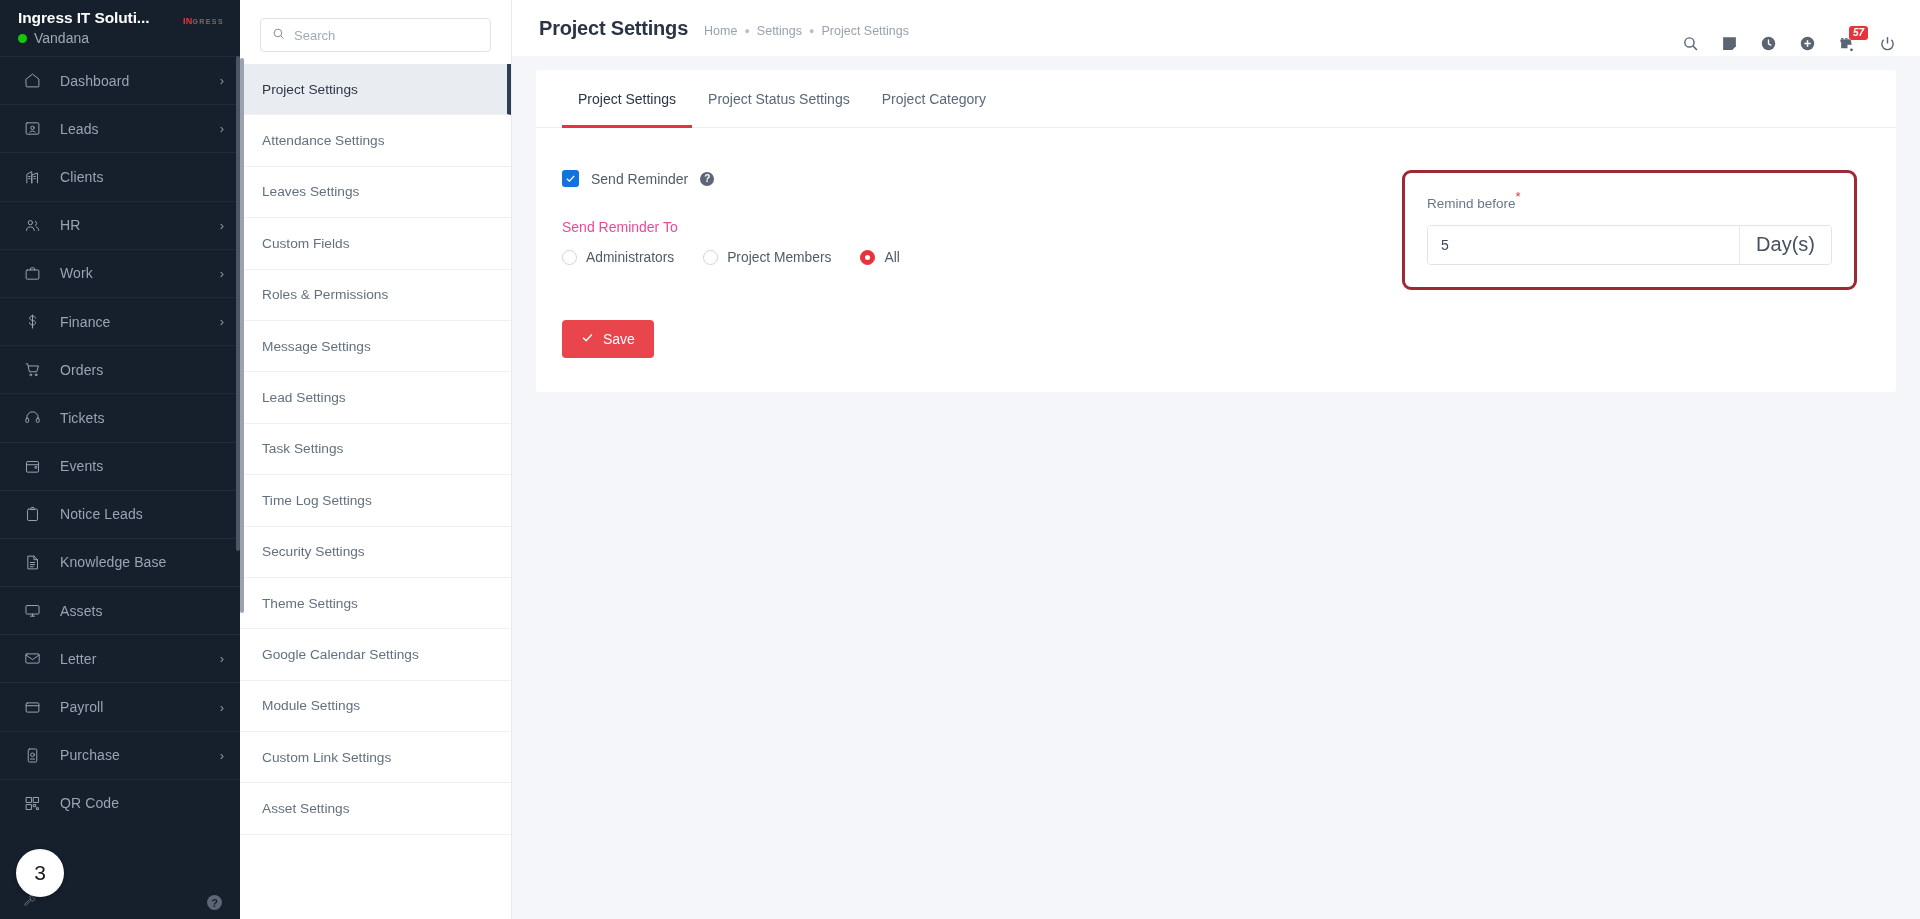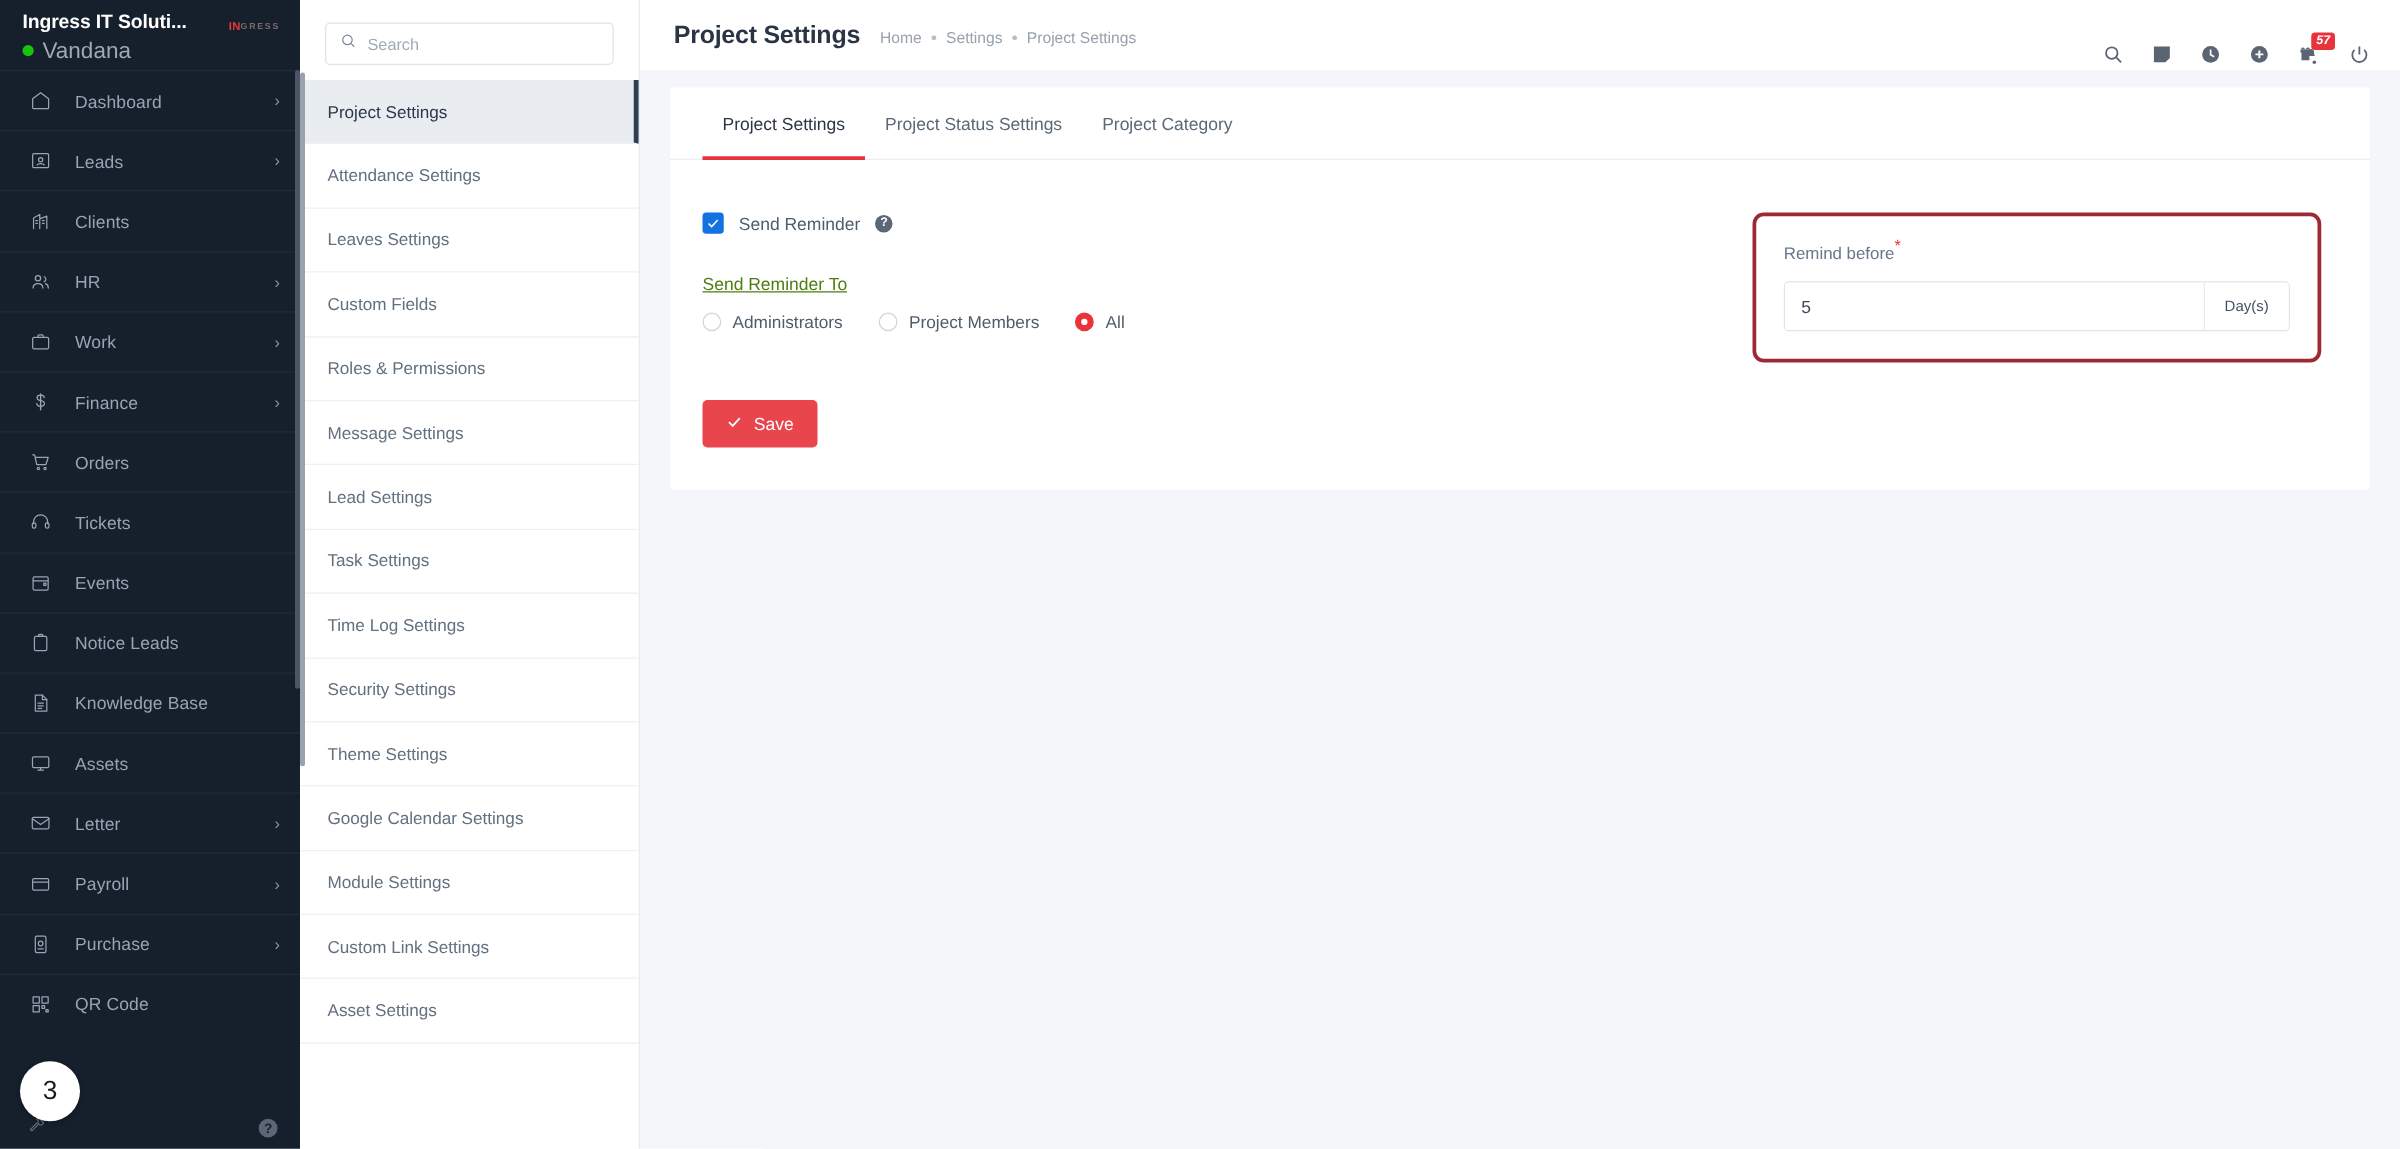--- a/index.html
+++ b/index.html
@@ -27,21 +27,21 @@
   .brand-left { display: flex; flex-direction: column; gap: 3px; }
   .brand-title {
     color: #ffffff; font-size: 15.5px; font-weight: bold;
     letter-spacing: -0.1px; line-height: 18px;
   }
   .brand-user { display: flex; align-items: center; gap: 7px; }
   .brand-dot {
     width: 9px; height: 9px; border-radius: 50%;
     background: #16c60c; display: inline-block;
   }
-  .brand-username { color: #9fa8b4; font-size: 18px; }
+  .brand-username { color: #9fa8b4; font-size: 14px; }
   .brand-logo {
     margin-top: 7px;
     font-size: 9px; font-weight: bold; letter-spacing: .2px;
     display: flex; align-items: center;
   }
   .brand-logo .lg-in { color: #e23b3b; }
   .brand-logo .lg-rest { color: #7a6a6a; font-size: 7px; letter-spacing: 1.4px; }
 
   .nav { list-style: none; }
   .nav-item {
@@ -159,21 +159,21 @@
     width: 17px; height: 17px; border-radius: 3px; background: #1273e0;
     display: flex; align-items: center; justify-content: center; cursor: pointer;
   }
   .chk svg { width: 11px; height: 11px; stroke: #fff; fill: none; stroke-width: 2.6; }
   .chk-label { font-size: 14px; color: #4f5c6b; }
   .help-dot {
     width: 14px; height: 14px; border-radius: 50%; background: #5b6676;
     color: #fff; font-size: 10px; font-weight: bold;
     display: flex; align-items: center; justify-content: center; cursor: pointer;
   }
-  .sub-label { font-size: 14px; color: #4d7c0f; margin-top: 32px; text-decoration: underline; }
+  .sub-label { font-size: 14px; color: #ec4899; margin-top: 32px; }
   .radio-row { display: flex; align-items: center; gap: 10px; margin-top: 15px; }
   .radio-opt { display: flex; align-items: center; gap: 9px; cursor: pointer; margin-right: 19px; }
   .radio {
     width: 15px; height: 15px; border-radius: 50%;
     border: 1.6px solid #cfd5dc; background: #fff;
   }
   .radio.sel {
     border-color: #e8333a; background: #e8333a;
     display: flex; align-items: center; justify-content: center;
   }
@@ -191,21 +191,21 @@
   .input-group {
     margin-top: 14px; display: flex; height: 40px;
     border: 1px solid #e0e4e9; border-radius: 4px; overflow: hidden; background: #fff;
   }
   .input-group input {
     flex: 1; border: none; outline: none; padding: 0 13px;
     font-size: 14px; color: #3d4859; font-family: "Liberation Sans", sans-serif;
   }
   .input-addon {
     display: flex; align-items: center; padding: 0 16px;
-    border-left: 1px solid #e6eaee; font-size: 12px; color: #46505f; background: #fff;
+    border-left: 1px solid #e6eaee; font-size: 20px; color: #46505f; background: #fff;
   }
 
   .save-bar { padding: 30px 26px 34px 26px; }
   .btn-save {
     background: #e8454c; color: #fff; border: none; border-radius: 4px;
     height: 38px; padding: 0 19px; font-size: 14px; cursor: pointer;
     display: inline-flex; align-items: center; gap: 9px;
     font-family: "Liberation Sans", sans-serif;
   }
   .btn-save svg { width: 13px; height: 13px; stroke: #fff; fill: none; stroke-width: 2.6; }

